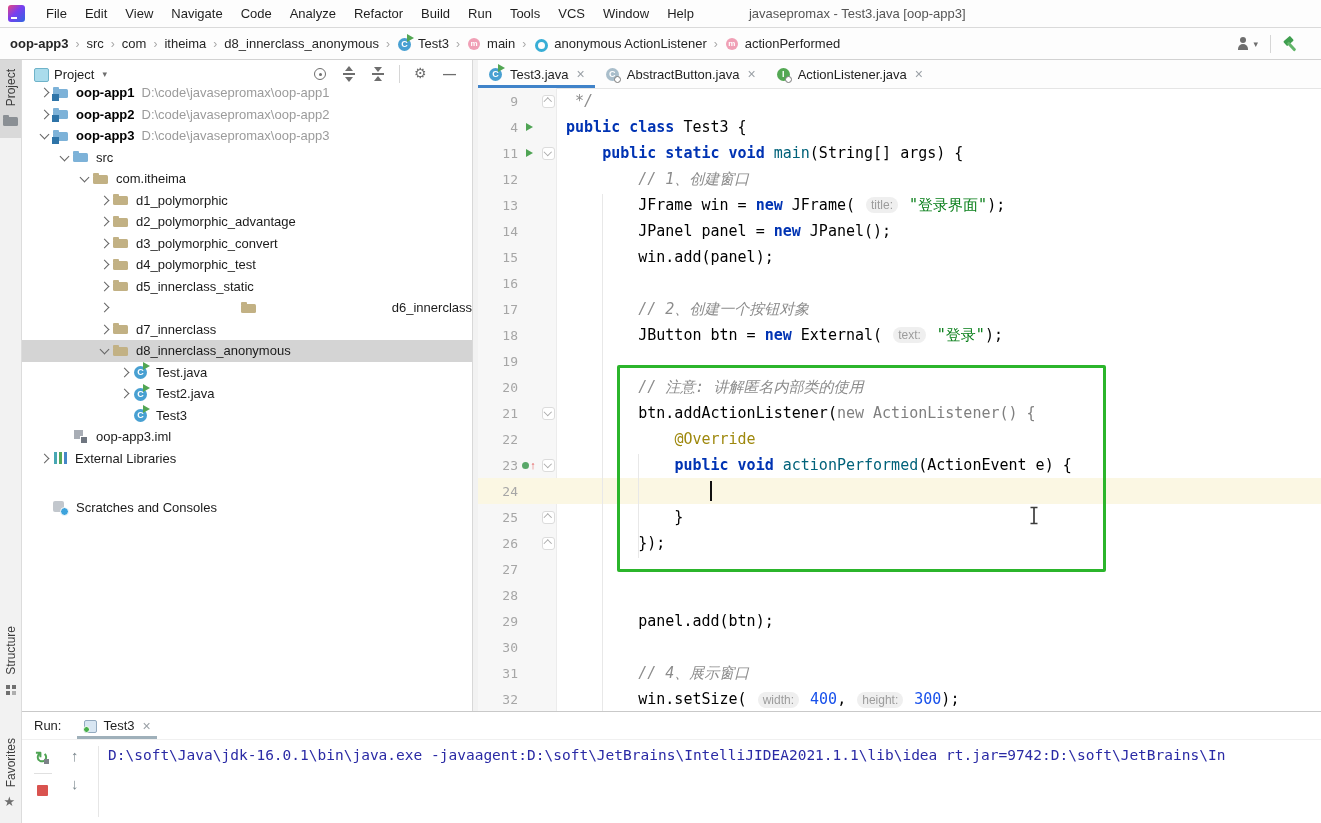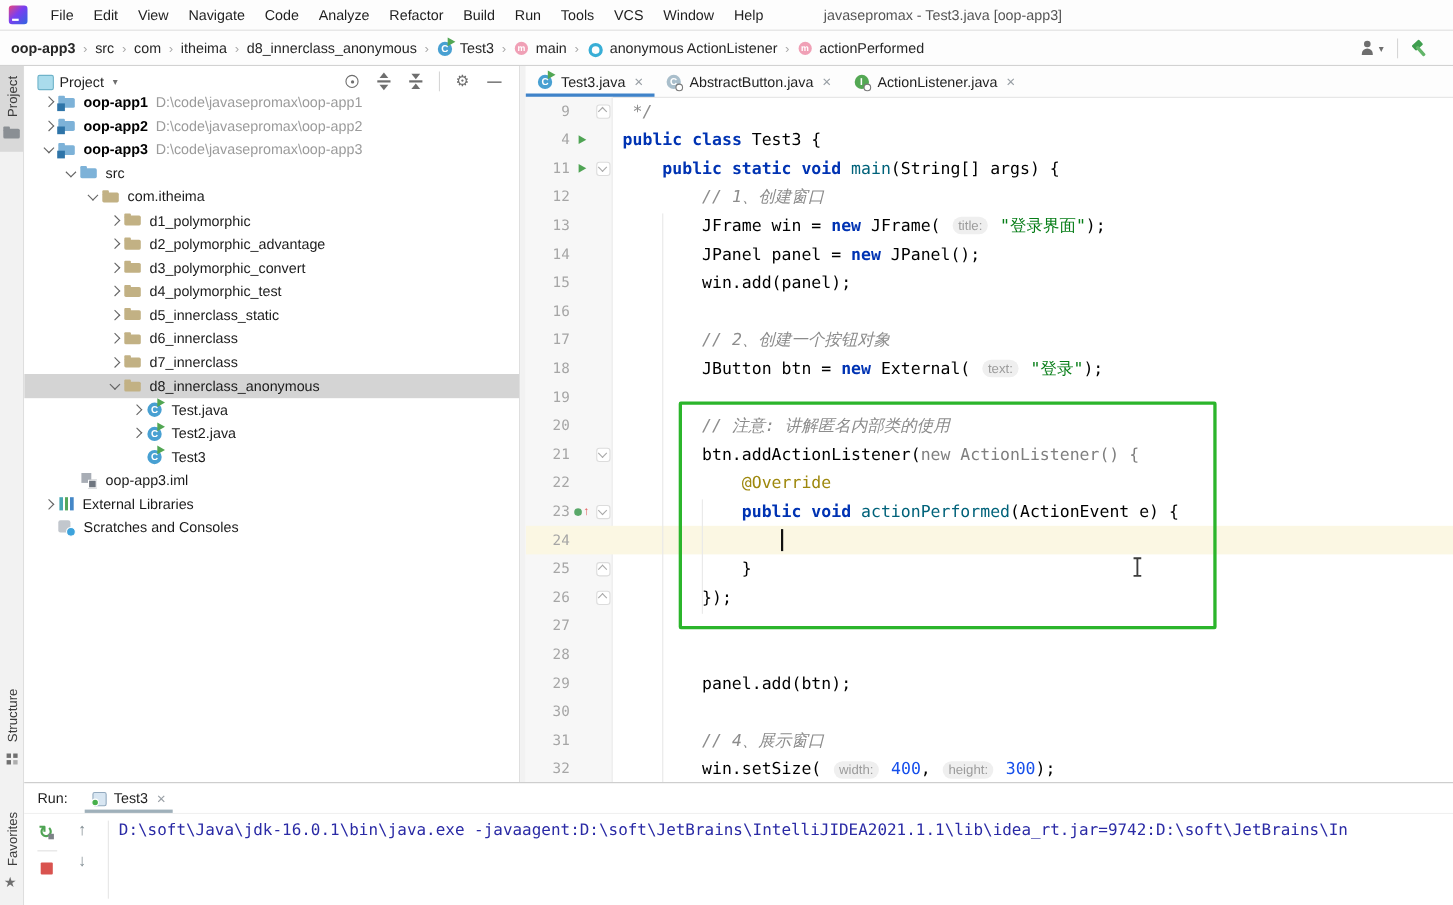--- a/index.html
+++ b/index.html
@@ -368,21 +368,21 @@
       <div class="trow" style="padding-left: 74px;">
         <span class="chevslot">
           <span class="tchev right"></span>
         </span>
         <span class="ic ic-package">
           <span class="fbody"></span>
           <span class="ftab"></span>
         </span>
         <span class="tlabel">d5_innerclass_static</span>
       </div>
-      <div class="trow" style="padding-left: 74px;">
+      <div class="trow" style="padding-left: 74px; justify-content: space-between;">
         <span class="chevslot">
           <span class="tchev right"></span>
         </span>
         <span class="ic ic-package">
           <span class="fbody"></span>
           <span class="ftab"></span>
         </span>
         <span class="tlabel">d6_innerclass</span>
       </div>
       <div class="trow" style="padding-left: 74px;">
@@ -438,21 +438,21 @@
         <span class="ic ic-iml"></span>
         <span class="tlabel">oop-app3.iml</span>
       </div>
       <div class="trow" style="padding-left: 14px;">
         <span class="chevslot">
           <span class="tchev right"></span>
         </span>
         <span class="ic ic-libs"></span>
         <span class="tlabel">External Libraries</span>
       </div>
-      <div class="trow" style="padding-left: 14px;">
+      <div class="trow" style="padding-left: 14px; margin-top: 28px;">
         <span class="chevslot"></span>
         <span class="ic ic-scratches"></span>
         <span class="tlabel">Scratches and Consoles</span>
       </div>
     </div>
 </div>
 <div class="splitter"></div>
 
 <div class="editor">
   <div class="tabbar" id="editor-tabs">

